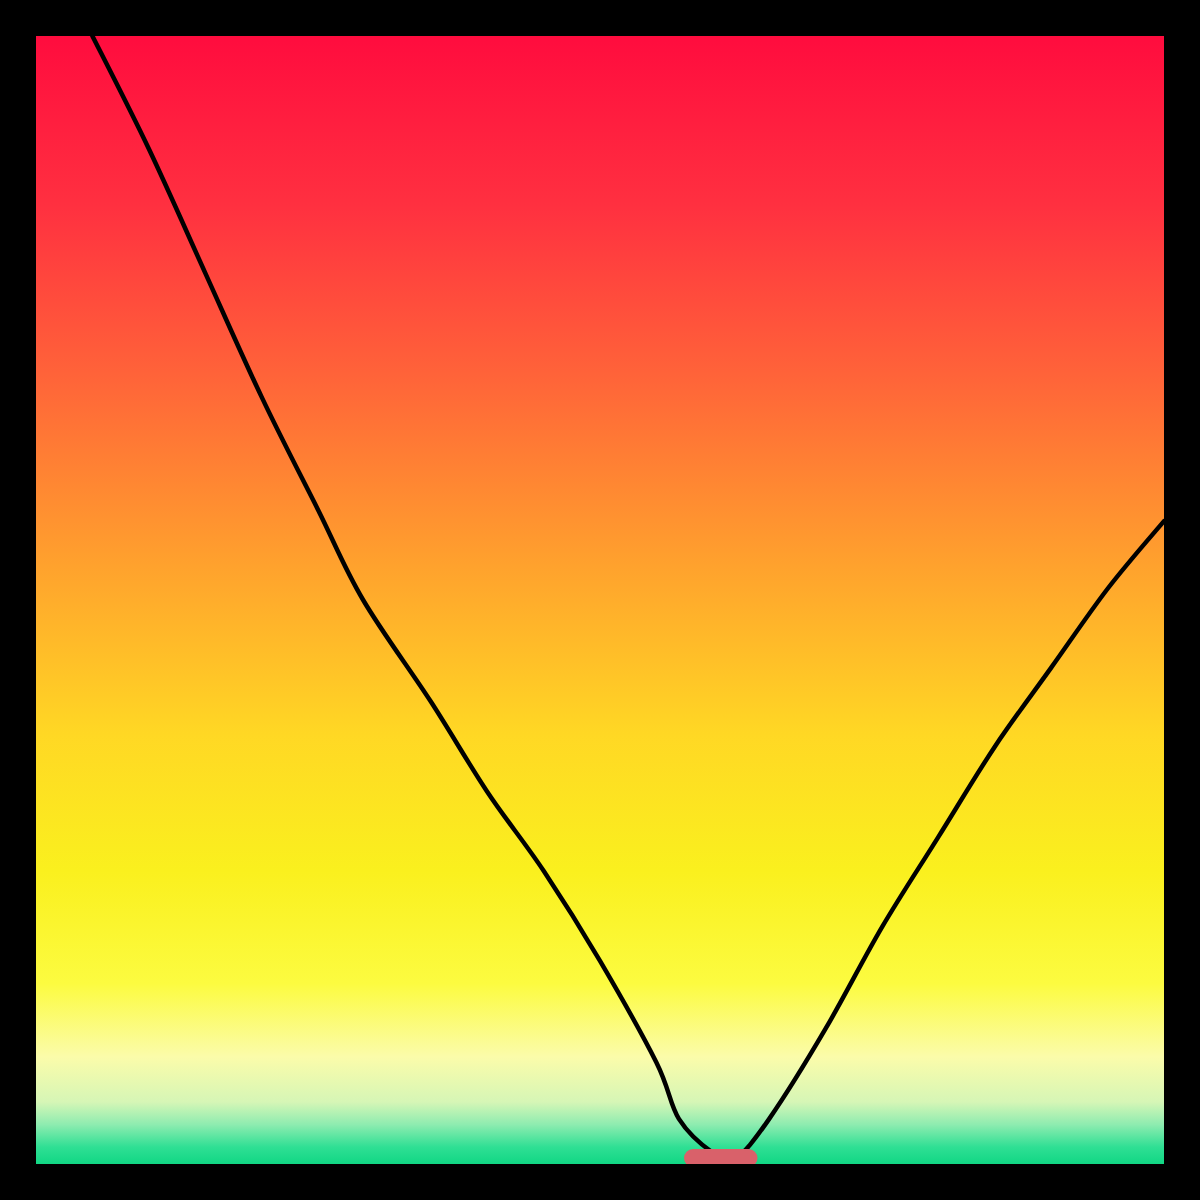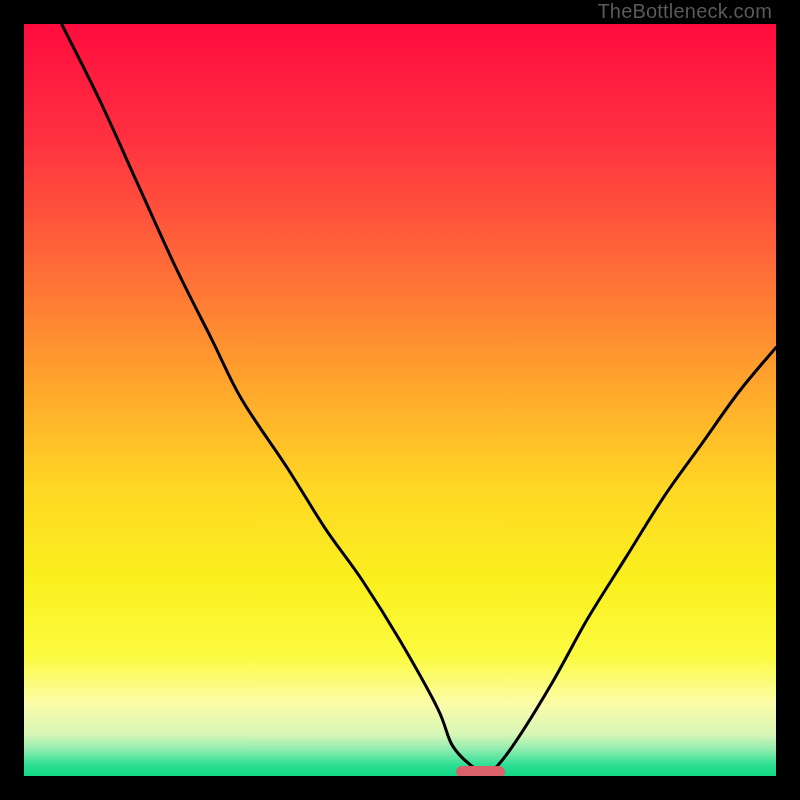--- a/index.html
+++ b/index.html
@@ -81,14 +81,13 @@
       <rect x="0" y="0" width="752" height="752" fill="url(#bg-grad)"></rect>
     </svg>
 
     <svg class="curve-svg" viewBox="0 0 752 752" preserveAspectRatio="none">
       <path id="curve-path" d="M 37.6 0.0 C 43.9 12.5, 62.7 48.9, 75.2 75.2 C 87.7 101.5, 100.3 130.3, 112.8 157.9 C 125.3 185.5, 137.9 214.3, 150.4 240.6 C 162.9 267.0, 176.7 293.3, 188.0 315.8 C 199.3 338.4, 205.5 354.7, 218.1 376.0 C 230.6 397.3, 249.4 422.4, 263.2 443.7 C 277.0 465.0, 288.3 485.0, 300.8 503.8 C 313.3 522.6, 325.9 537.7, 338.4 556.5 C 350.9 575.3, 363.5 595.3, 376.0 616.6 C 388.5 637.9, 404.8 666.8, 413.6 684.3 C 422.4 701.9, 422.4 711.9, 428.6 721.9 C 434.9 731.9, 444.9 740.1, 451.2 744.5 C 457.5 748.9, 460.0 752.0, 466.2 748.2 C 472.5 744.5, 478.8 736.3, 488.8 721.9 C 498.8 707.5, 513.9 683.1, 526.4 661.8 C 538.9 640.5, 551.5 615.4, 564.0 594.1 C 576.5 572.8, 589.1 554.0, 601.6 533.9 C 614.1 513.9, 626.7 492.6, 639.2 473.8 C 651.7 455.0, 664.3 438.7, 676.8 421.1 C 689.3 403.6, 701.9 384.8, 714.4 368.5 C 726.9 352.2, 745.7 330.9, 752.0 323.4" stroke="#000" stroke-width="3" fill="none" stroke-linecap="round" stroke-linejoin="round"></path>
     </svg>
 
     <div id="marker" class="marker" style="left: 432.4px; width: 48.88px; top: 742.24px;"></div>
   </div>
 
-  <div class="watermark">TheBottleneck.com</div>
 </div>
 
 </body></html>

